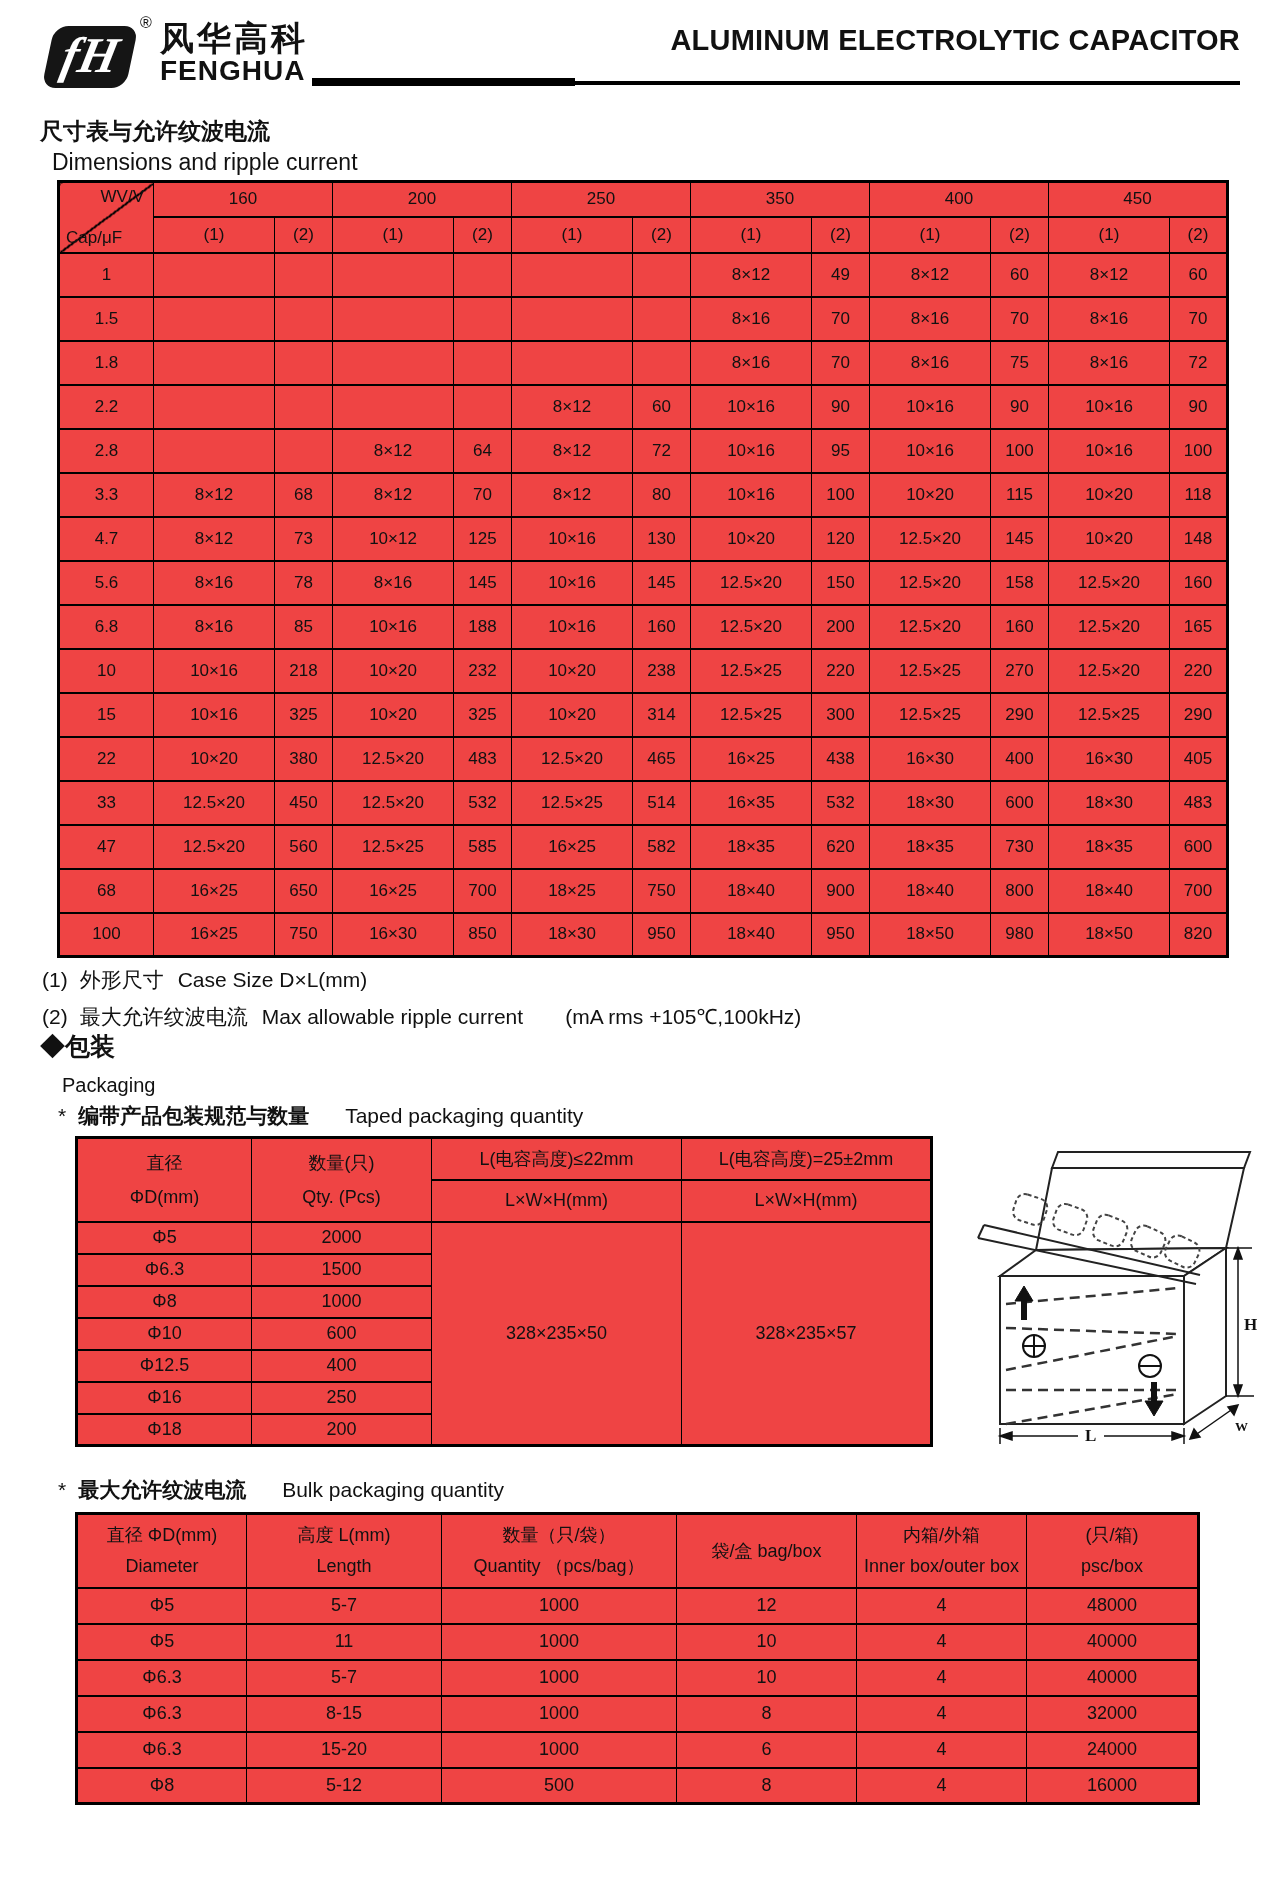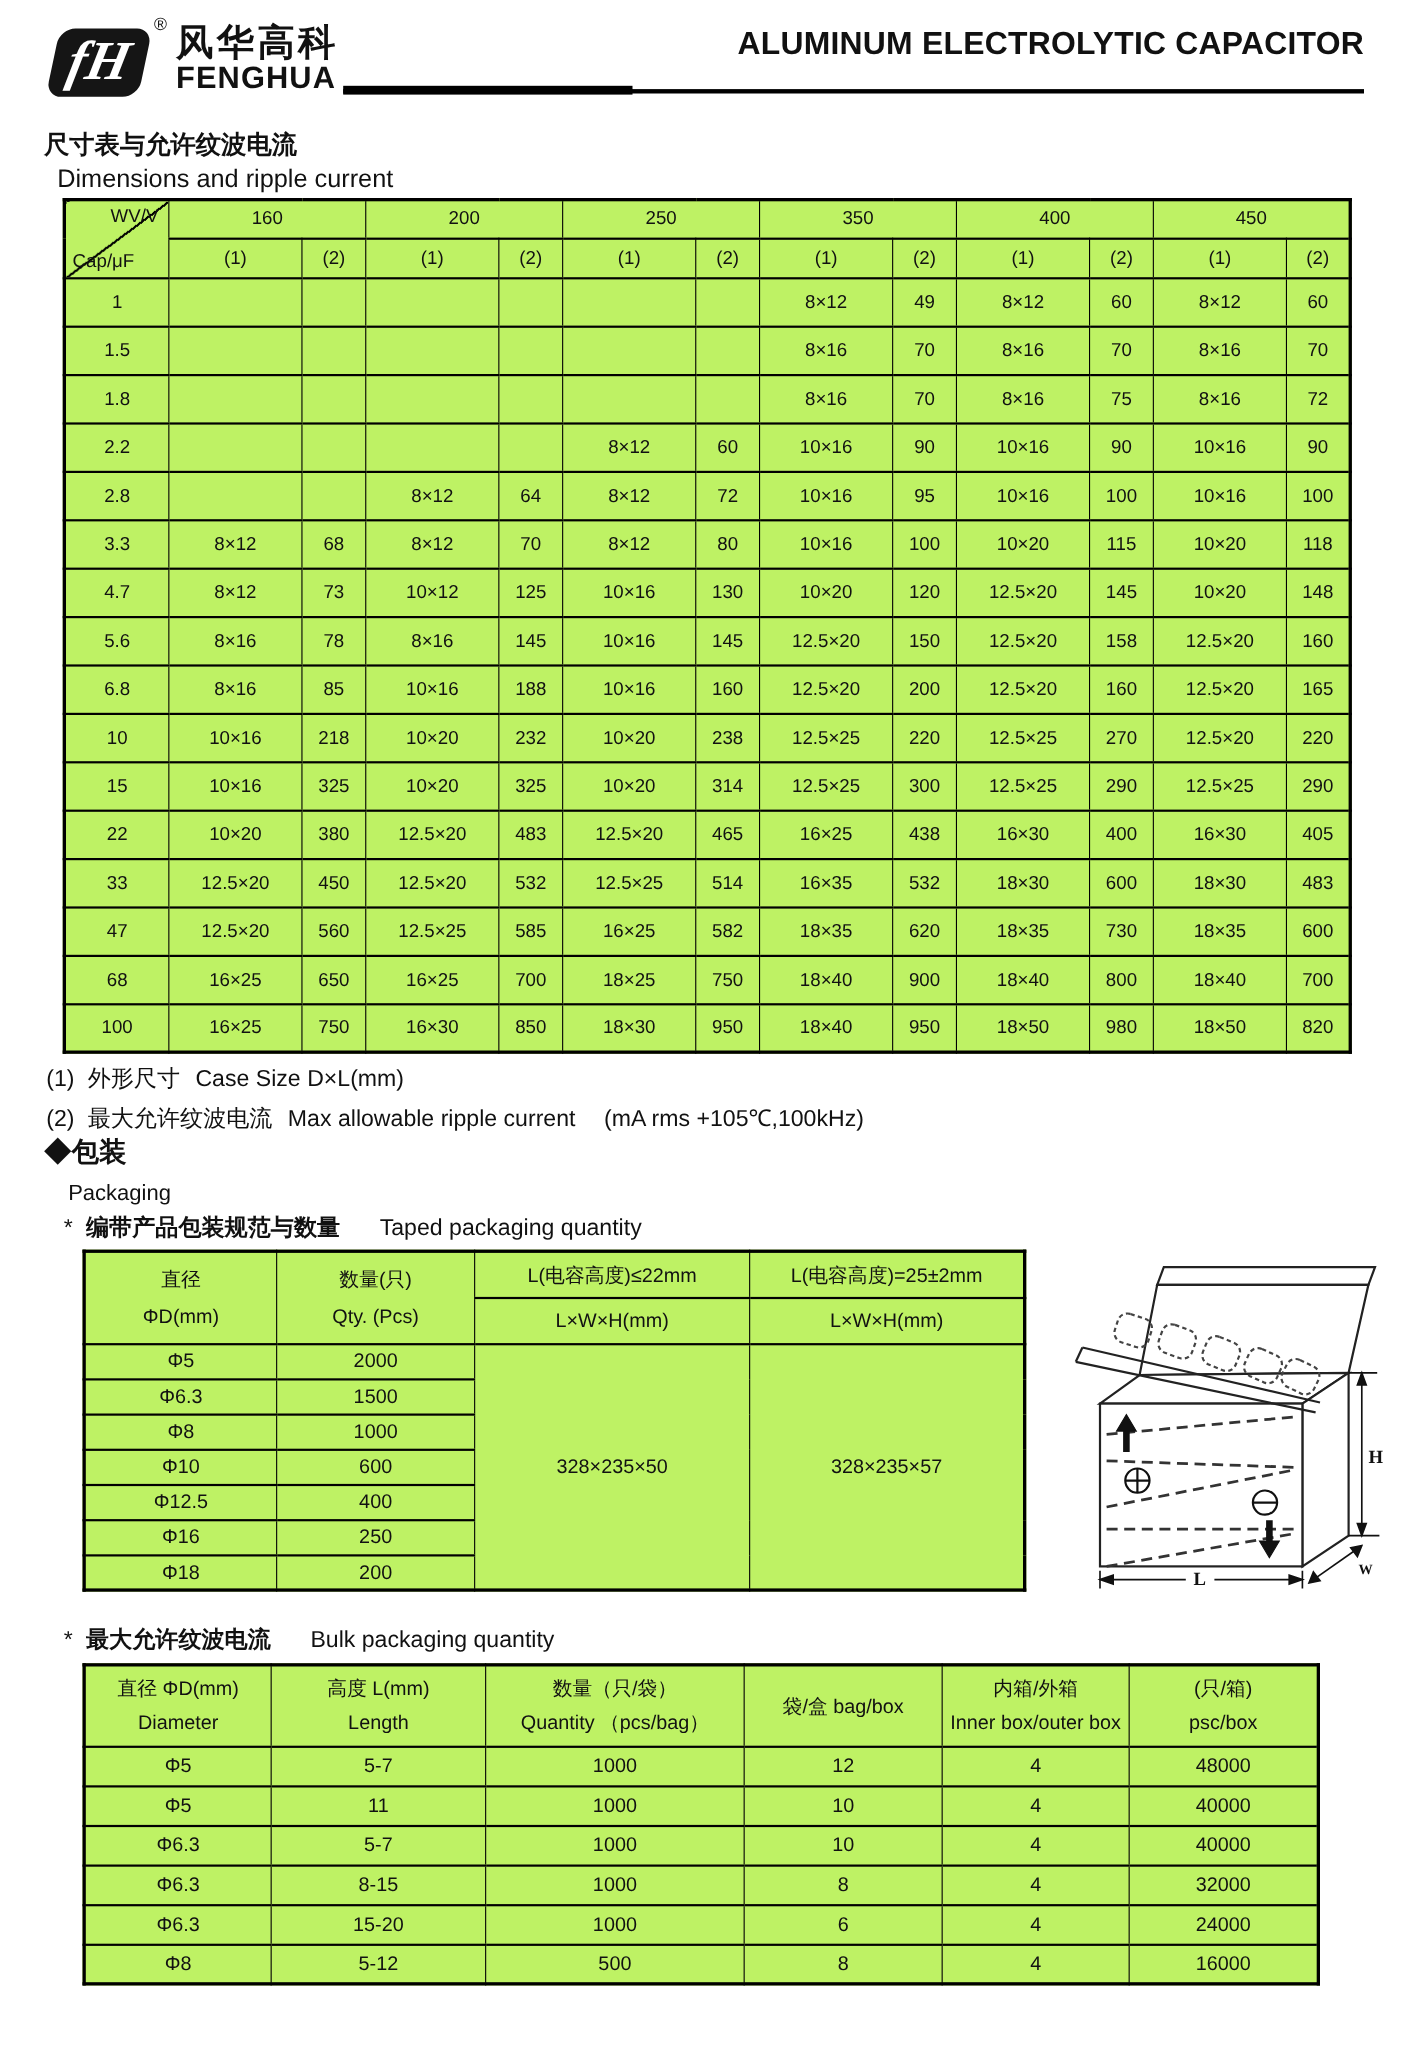--- a/index.html
+++ b/index.html
@@ -15,38 +15,38 @@
   .logo-reg{position:absolute;left:140px;top:14px;font-size:16px;}
   .brand-zh{position:absolute;left:160px;top:16px;font-size:34px;font-weight:bold;letter-spacing:3px;}
   .brand-en{position:absolute;left:160px;top:55px;font-size:28px;font-weight:bold;letter-spacing:1px;}
   .page-title{position:absolute;top:24px;right:46px;font-size:29px;font-weight:bold;letter-spacing:0.2px;white-space:nowrap;}
   .rule{position:absolute;top:81px;left:312px;right:46px;height:4px;background:#000;}
   .rule-thick{position:absolute;top:78px;left:312px;width:263px;height:8px;background:#000;}
   
   .sec-zh{position:absolute;left:40px;top:116px;font-size:23px;font-weight:bold;}
   .sec-en{position:absolute;left:52px;top:149px;font-size:23px;}
   
-  table.grid{border-collapse:collapse;table-layout:fixed;background:#bef264;}
+  table.grid{border-collapse:collapse;table-layout:fixed;background:#ef4444;}
   table.grid{border:3px solid #000;}
   table.grid td{border:2px solid #000;border-left-width:1px;border-right-width:1px;
     text-align:center;vertical-align:middle;padding:0;overflow:hidden;}
   
   .dim-table{position:absolute;left:57px;top:180px;width:1169px;font-size:17px;}
   .dim-table tr{height:44px;}
   .dim-table tr.hrow{height:35px;}
   .dim-table tr.hrow2{height:36px;}
   .corner{position:relative;
     background:linear-gradient(to bottom right,transparent 0 calc(50% - 1px),#000 calc(50% - 1px) calc(50% + 1px),transparent calc(50% + 1px) 100%);}
   .corner .ct{position:absolute;top:4px;right:9px;font-size:17px;}
   .corner .cb{position:absolute;bottom:4px;left:6px;font-size:17px;}
   
   .note{position:absolute;left:42px;font-size:21px;white-space:nowrap;}
   .note .num{margin-right:12px;}
   .note .zh{margin-right:14px;}
-  .note .extra{margin-left:26px;}
+  .note .extra{margin-left:42px;}
   .note1{top:966px;}
   .note2{top:1002px;}
   
   .pack-zh{position:absolute;left:40px;top:1030px;font-size:25px;font-weight:bold;}
   .pack-en{position:absolute;left:62px;top:1074px;font-size:20px;}
   .sub-title{position:absolute;font-size:21px;white-space:nowrap;}
   .sub-title .star{margin-right:12px;}
   .sub-title .zh{font-weight:bold;}
   .sub-title .en{margin-left:36px;}
   .taped-title{left:58px;top:1102px;}

